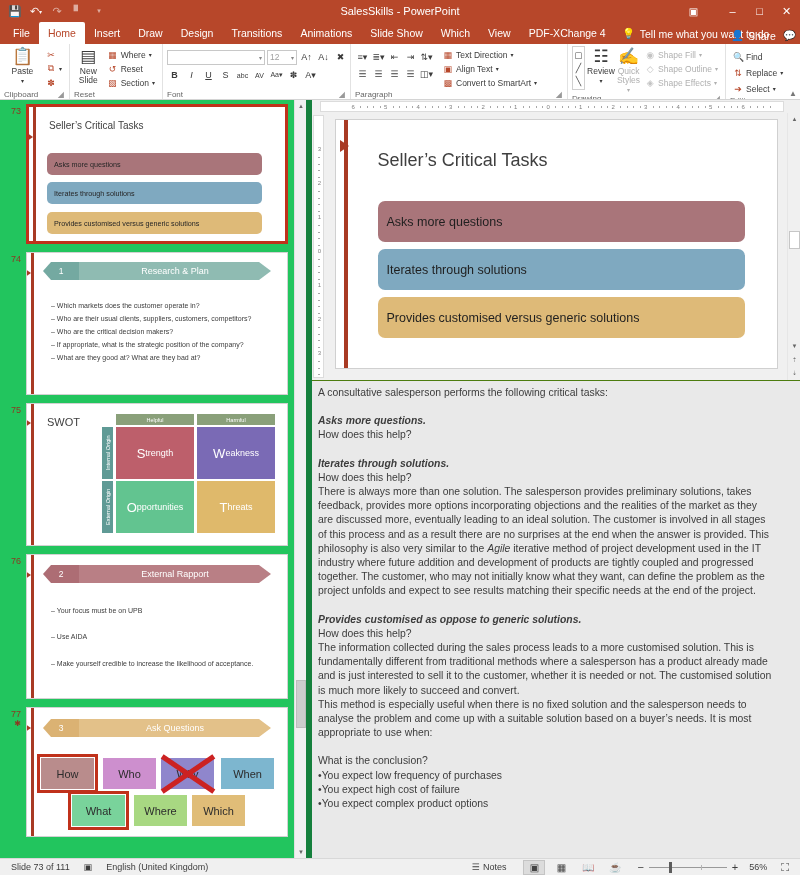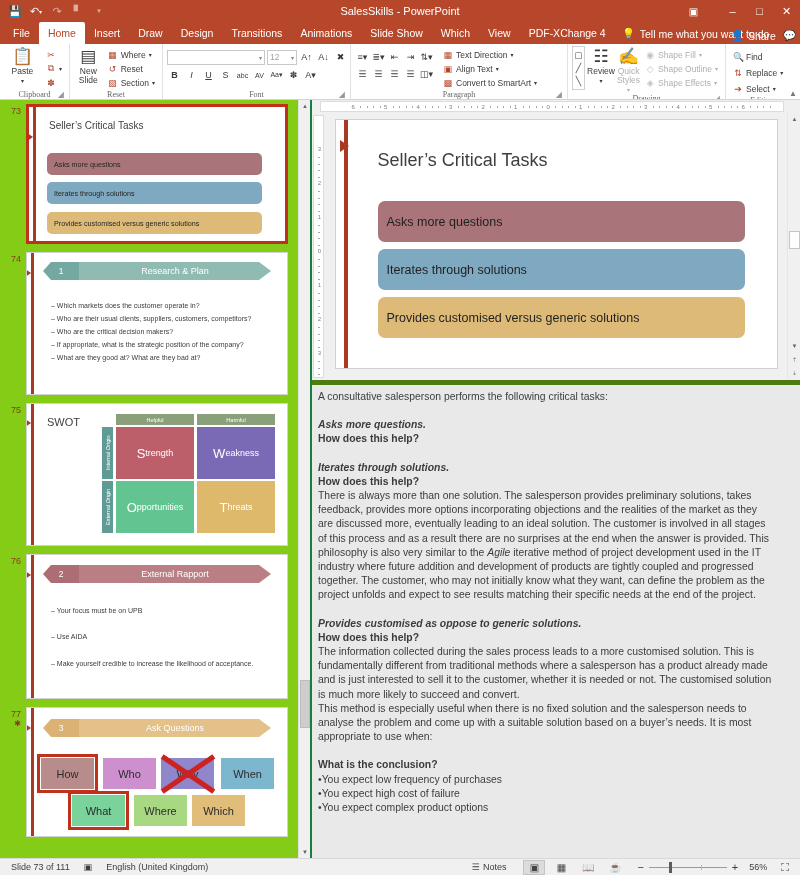--- a/index.html
+++ b/index.html
@@ -53,23 +53,22 @@
   .ribbon {
     height: 56px; background: #fff; border-bottom: 1px solid #d4d4d4;
     display: flex; position: relative; overflow: hidden;
   }
   .rgroup {
     position: relative; height: 56px; padding: 2px 4px 0 4px;
     border-right: 1px solid #e2e2e2; display: flex; flex-direction: column;
   }
   .rgroup-body { flex: 1; display: flex; align-items: flex-start; gap: 2px; }
   .rgroup-label {
-    font-size: 8px; color: #666; text-align: center; height: 11px; line-height: 11px;
+    font-size: 8px; color: #666; text-align: left; height: 11px; line-height: 11px;
     position: relative;
-    font-family: Liberation Serif, serif;
   }
   .rgroup-label .dlg {
     position: absolute; right: 1px; bottom: 0; font-size: 8px; color: #999;
   }
   .bigbtn {
     display: flex; flex-direction: column; align-items: center; justify-content: flex-start;
     width: 42px; font-size: 8.5px; color: #3b3b3b; padding-top: 2px; gap: 1px;
   }
   .bigbtn .gl { font-size: 17px; line-height: 18px; }
   .bigbtn .lbl { text-align: center; line-height: 9px; }
@@ -100,21 +99,21 @@
   .shapes-box .sg {
     width: 13px; height: 13px; display: flex; align-items: center; justify-content: center;
     font-size: 9px; color: #4a4a4a;
   }
   .collapse-ribbon { position: absolute; right: 3px; bottom: 1px; font-size: 8px; color: #777; }
 
   
   .workspace { position: absolute; top: 100px; left: 0; right: 0; bottom: 17px; display: flex; }
 
   
-  .thumbpane { width: 312px; background: #84cc16; position: relative; overflow: hidden; border-right: 2px solid #15803d;}
+  .thumbpane { width: 312px; background: #22c55e; position: relative; overflow: hidden; border-right: 6px solid #15803d;}
   .thumb-scroll { position: absolute; inset: 0 12px 0 0; overflow: hidden; }
   .thumb-item { display: flex; padding: 4px 6px 4px 4px; }
   .thumb-num {
     width: 22px; font-size: 9px; color: #8b3a22; text-align: right; padding-right: 5px;
     padding-top: 2px; line-height: 10px;
   }
   .thumb-num .star { display: block; font-size: 8px; color: #8b3a22; }
   .thumb-frame {
     width: 262px; background: #fff; border: 1px solid #d2d2d2; position: relative;
     overflow: hidden;
@@ -222,27 +221,27 @@
     display: flex; align-items: center; padding-left: 9px; font-size: 12.5px; color: #1f1f1f;
   }
 
   .editor-vscroll {
     width: 13px; background: #f0f0f0; position: relative; border-left: 1px solid #e6e6e6;
   }
   .ev-thumb { position: absolute; left: 1px; width: 11px; background: #fff; border: 1px solid #c6c6c6; }
 
   
   .notespane {
-    height: 478px; background: #e9e9e9; border-top: 5px solid #4d7c0f;
+    height: 478px; background: #e9e9e9; border-top: 1px solid #4d7c0f;
     padding: 5px 28px 0 6px; position: relative; overflow: hidden;
   }
   .notes-inner { font-size: 10.4px; color: #3c3c3c; line-height: 14.2px; }
   .np { margin-bottom: 0; }
   .np.gap { margin-top: 14px; }
-  .np.b { font-weight: bold; }
+  .np.b { font-weight: normal; }
   .np.bi { font-weight: bold; font-style: italic; }
   .np .ital { font-style: italic; }
 
   
   .statusbar {
     position: absolute; left: 0; right: 0; bottom: 0; height: 17px; background: #f0f0f0;
     border-top: 1px solid #d8d8d8; display: flex; align-items: center; font-size: 9px;
     color: #3d3d3d; padding: 0 4px;
   }
   .sb-item { padding: 0 7px; display: flex; align-items: center; gap: 3px; white-space: nowrap; }

